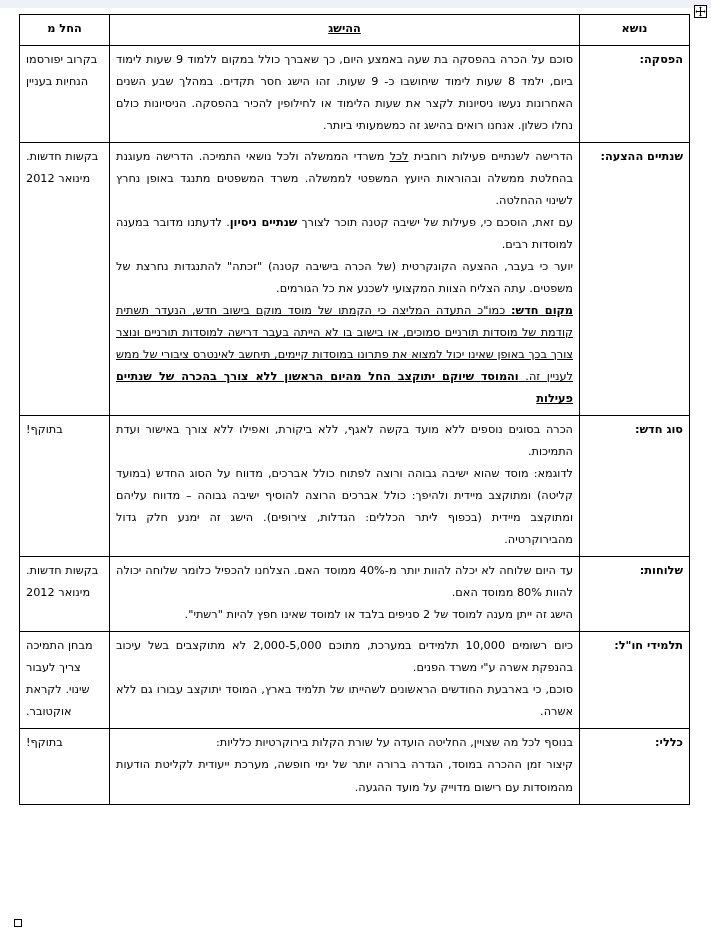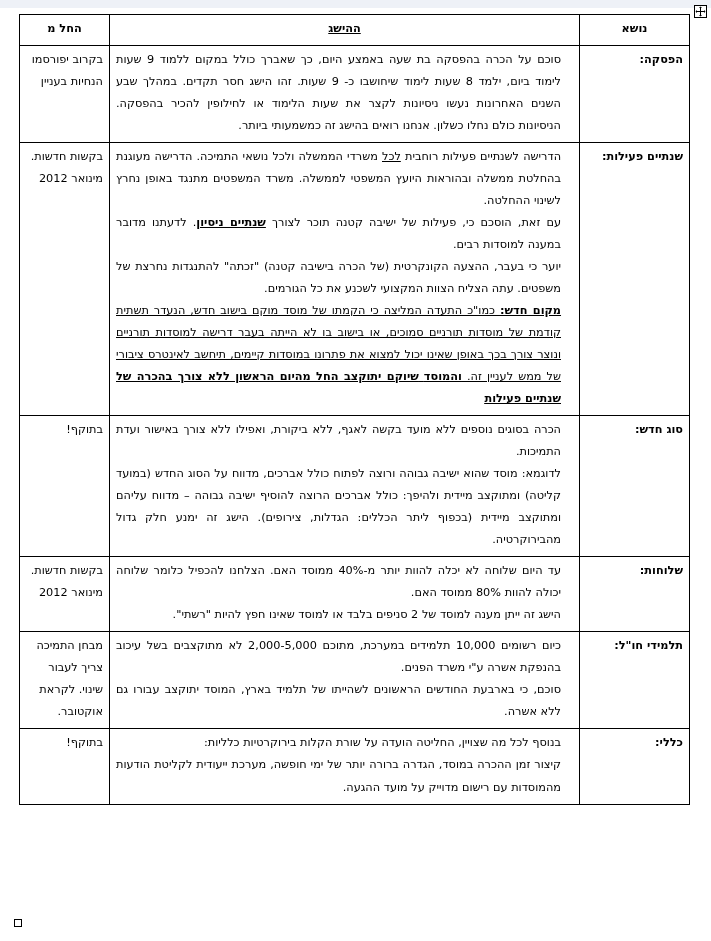--- a/index.html
+++ b/index.html
@@ -101,29 +101,29 @@
     text-align: right;
     white-space: nowrap;
   }
 
   td.achieve {
     text-align: justify;
     text-align-last: right;
   }
 
   td.from {
-    text-align: right;
+    text-align: left;
     font-size: 11.3px;
     line-height: 2.0;
   }
 
-  .para { margin: 0 12px 0 0; }
+  .para { margin: 0 0 0 0; }
   .para + .para { margin-top: 0; }
 
-  .b { font-weight: bold; text-decoration: underline; }
+  .b { font-weight: bold; }
   .u { text-decoration: underline; }
 
   .blk-underline {
     text-decoration: underline;
     text-align: justify;
     text-align-last: right;
   }
 </style>
 </head>
 <body>
@@ -156,21 +156,21 @@
 
         <tr>
           <td class="subject">הפסקה:</td>
           <td class="achieve">
             <p class="para">סוכם על הכרה בהפסקה בת שעה באמצע היום, כך שאברך כולל במקום ללמוד 9 שעות לימוד ביום, ילמד 8 שעות לימוד שיחושבו כ- 9 שעות. זהו הישג חסר תקדים. במהלך שבע השנים האחרונות נעשו ניסיונות לקצר את שעות הלימוד או לחילופין להכיר בהפסקה. הניסיונות כולם נחלו כשלון. אנחנו רואים בהישג זה כמשמעותי ביותר.</p>
           </td>
           <td class="from">בקרוב יפורסמו הנחיות בעניין</td>
         </tr>
 
         <tr>
-          <td class="subject">שנתיים פעילות:</td>
+          <td class="subject">שנתיים ההצעה:</td>
           <td class="achieve">
             <p class="para">הדרישה לשנתיים פעילות רוחבית <span class="u">לכל</span> משרדי הממשלה ולכל נושאי התמיכה. הדרישה מעוגנת בהחלטת ממשלה ובהוראות היועץ המשפטי לממשלה. משרד המשפטים מתנגד באופן נחרץ לשינוי ההחלטה.</p>
             <p class="para">עם זאת, הוסכם  כי, פעילות של ישיבה קטנה תוכר לצורך <span class="b">שנתיים ניסיון</span>. לדעתנו מדובר במענה למוסדות רבים.</p>
             <p class="para">יוער כי בעבר, ההצעה הקונקרטית (של הכרה בישיבה קטנה) "זכתה" להתנגדות נחרצת של משפטים. עתה הצליח הצוות המקצועי לשכנע את כל הגורמים.</p>
             <p class="para blk-underline"><span class="b">מקום חדש:</span> כמו"כ התעדה המליצה כי הקמתו של מוסד מוקם בישוב חדש, הנעדר תשתית קודמת של מוסדות תורניים סמוכים, או בישוב בו לא הייתה בעבר דרישה למוסדות תורניים ונוצר צורך בכך באופן שאינו יכול למצוא את פתרונו במוסדות קיימים, תיחשב לאינטרס ציבורי של ממש לעניין זה. <span class="b">והמוסד</span> <span class="b">שיוקם יתוקצב החל מהיום הראשון ללא צורך בהכרה של שנתיים פעילות</span></p>
           </td>
           <td class="from">בקשות חדשות. מינואר 2012</td>
         </tr>
 
         <tr>

